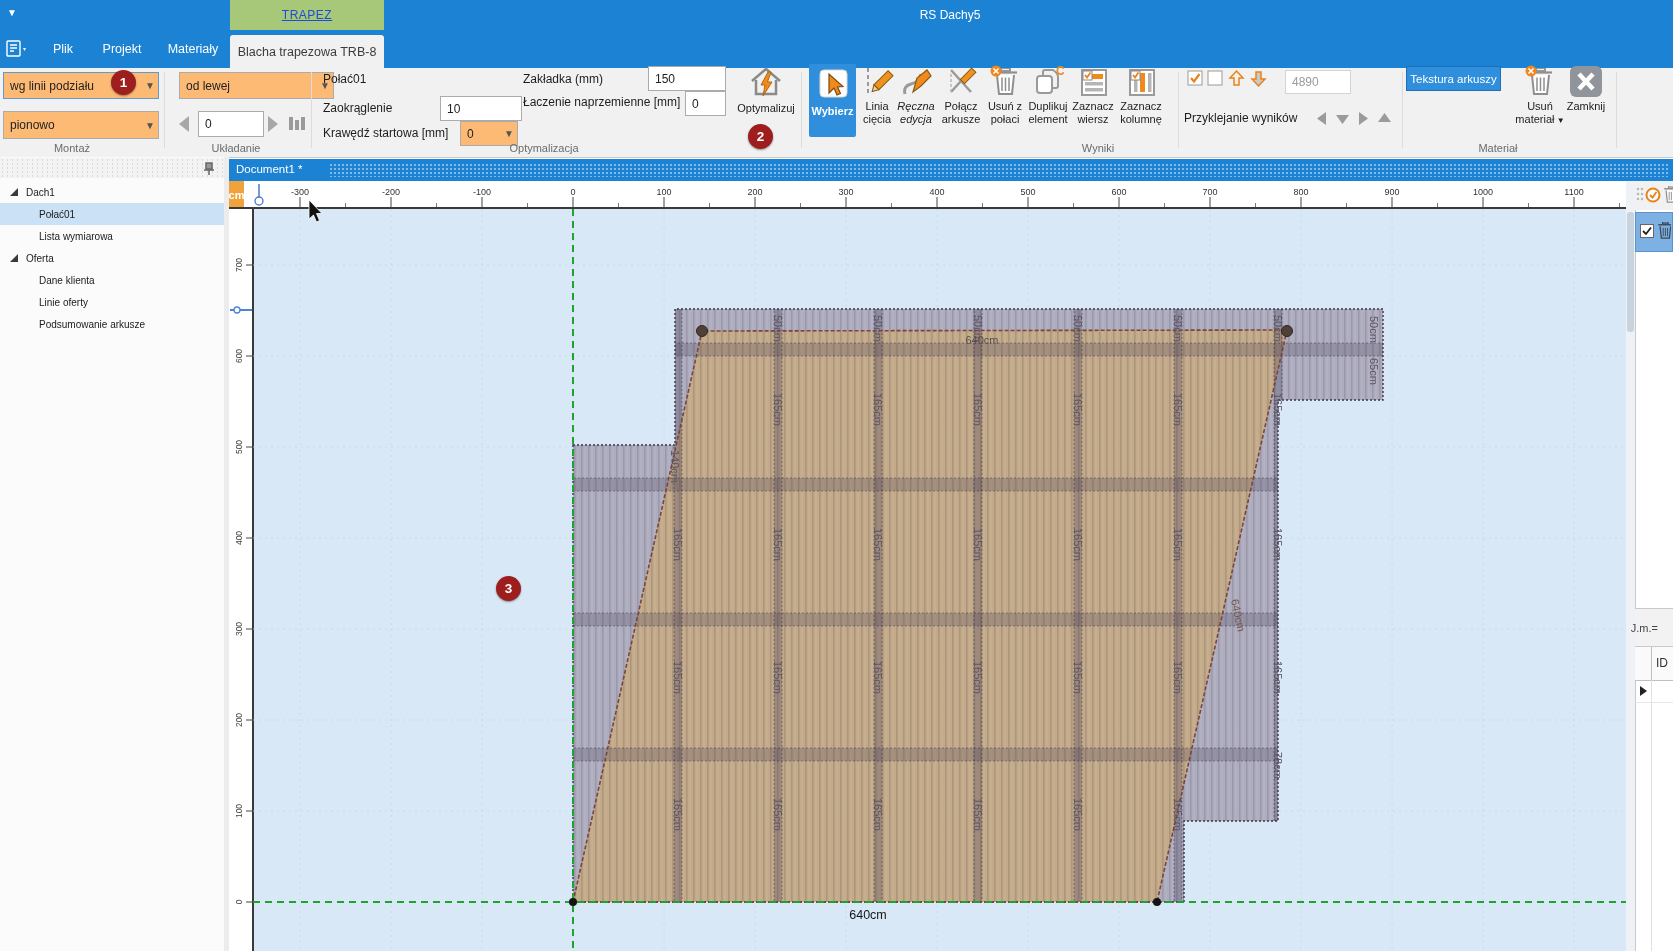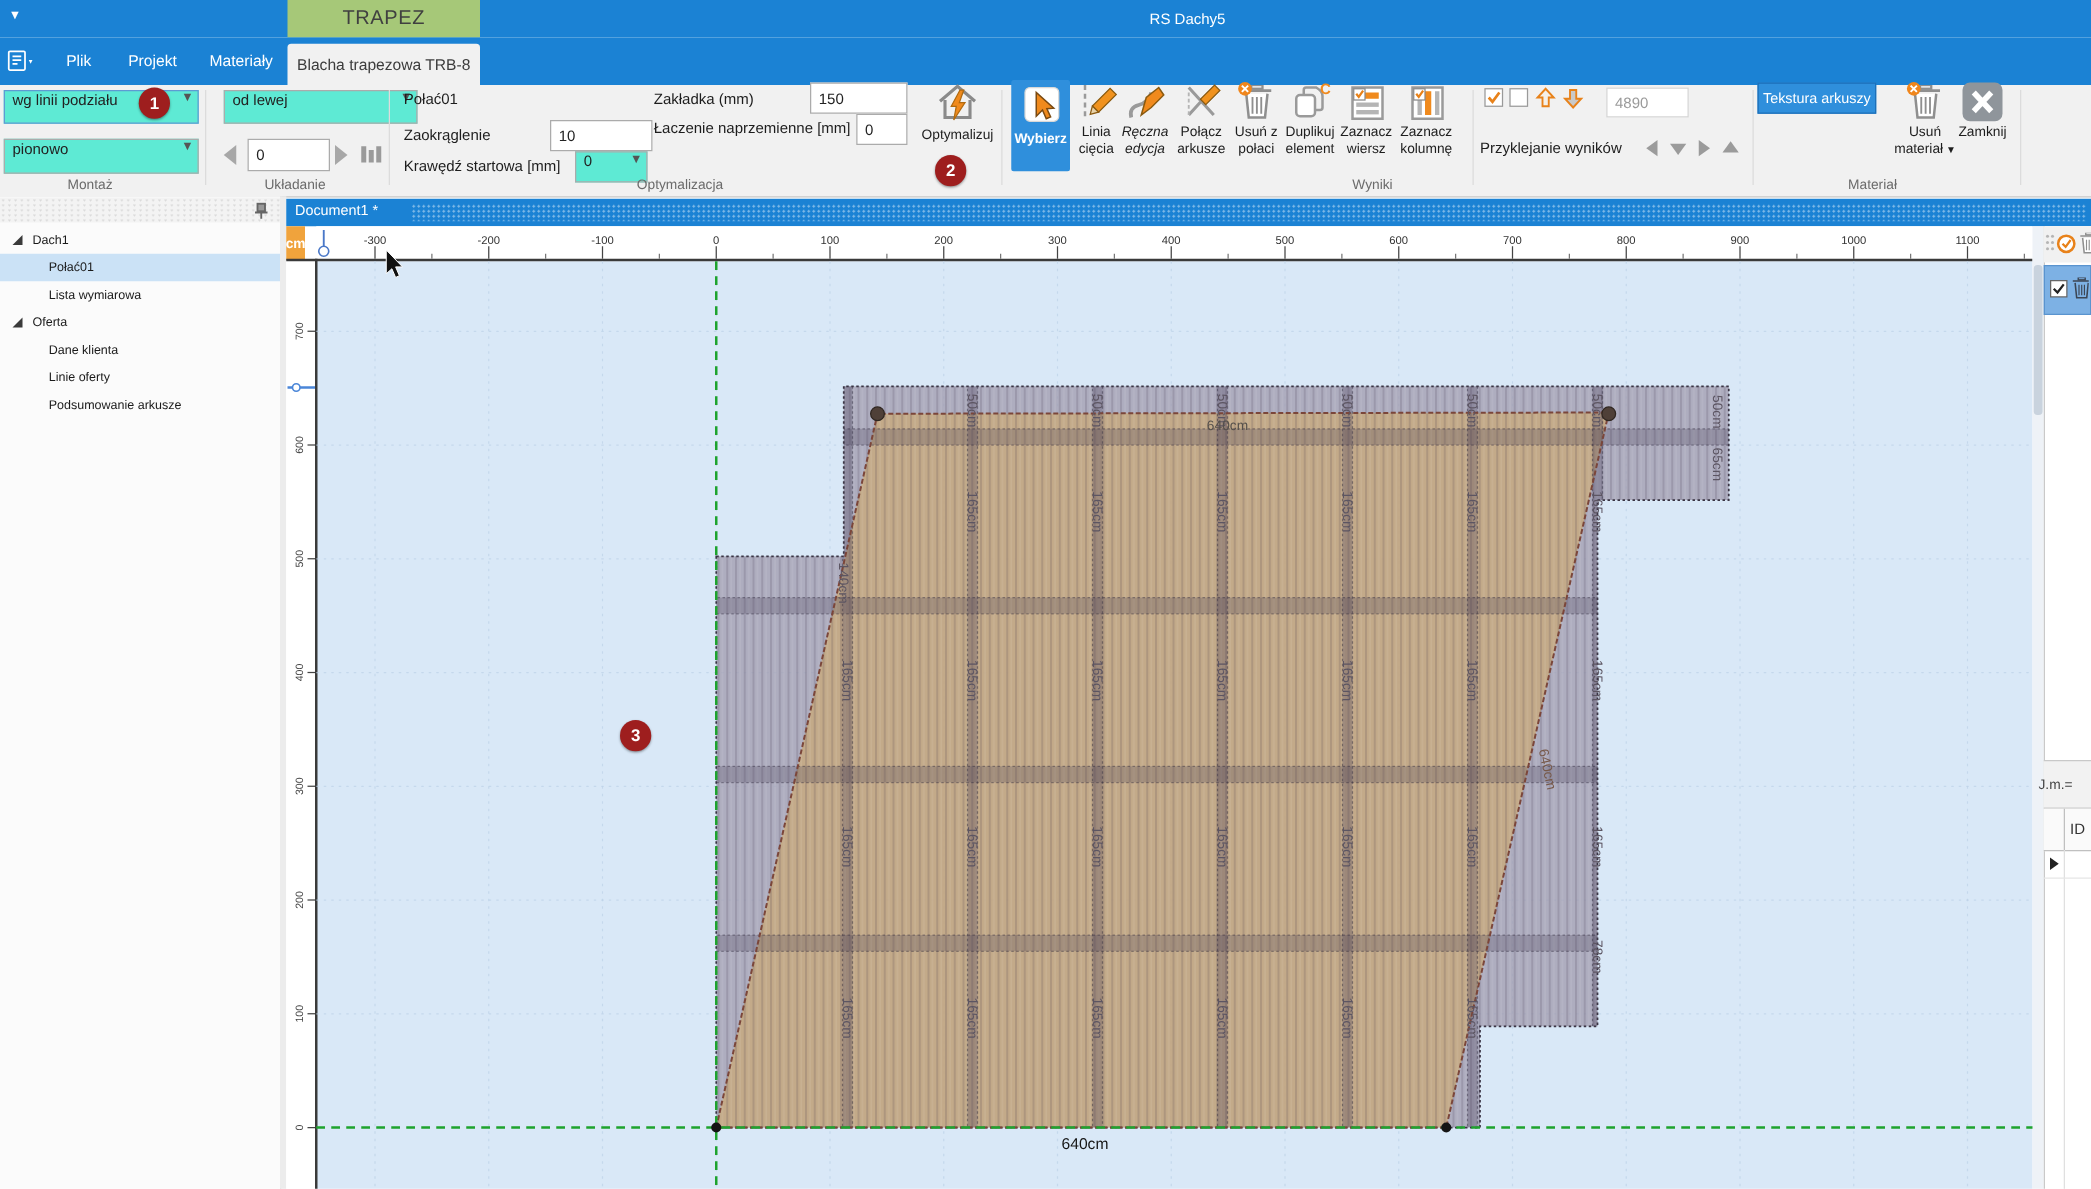--- a/index.html
+++ b/index.html
@@ -1,30 +1,30 @@
 <!DOCTYPE html>
 <html><head>
 <meta charset="utf-8">
 <style>
   html,body{margin:0;padding:0;width:1673px;height:951px;overflow:hidden;
     font-family:"Liberation Sans","DejaVu Sans",sans-serif;background:#fff;}
   .abs{position:absolute;}
   
   .titlebar{left:0;top:0;width:1673px;height:30px;background:#1b82d4;}
-  .ctx-tab{left:230px;top:0;width:154px;height:30px;background:#a6c878;color:#404040;
-    font-size:16px;display:flex;align-items:center;justify-content:center;letter-spacing:.5px;}
+  .ctx-tab{left:230px;top:0;width:154px;height:30px;background:#a6c878;color:#1d4ed8;
+    font-size:12px;display:flex;align-items:center;justify-content:center;letter-spacing:.5px;text-decoration:underline;}
   .app-title{left:850px;top:0;width:200px;height:30px;color:#fff;font-size:12px;
     display:flex;align-items:center;justify-content:center;}
   .tabrow{left:0;top:30px;width:1673px;height:38px;background:#1b82d4;}
   .rtab{top:30px;height:38px;color:#fff;font-size:12.5px;display:flex;align-items:center;justify-content:center;cursor:default;}
   .rtab.active{background:#f1f1f1;color:#3c3c3c;border-radius:3px 3px 0 0;}
   .ribbon{left:0;top:68px;width:1673px;height:89px;background:#f1f1f1;border-bottom:1px solid #c8c8c8;}
   .gsep{top:72px;height:76px;width:1px;background:#dcdcdc;}
   .glabel{top:142px;height:14px;font-size:11px;color:#6b6b6b;text-align:center;}
-  .combo{background:#5eead4;border:1px solid #ababab;display:flex;align-items:flex-start;font-size:12px;color:#222;}
+  .combo{background:#fdba74;border:1px solid #ababab;display:flex;align-items:center;font-size:12px;color:#222;}
   .combo .ct{flex:1;padding-left:6px;white-space:nowrap;overflow:hidden;}
   .combo .ca{width:16px;color:#555;font-size:10px;text-align:center;}
   .tinput{background:#fff;border:1px solid #ababab;font-size:12px;color:#222;display:flex;align-items:center;padding-left:6px;}
   .tinput.dis{border-color:#d4d4d4;color:#9a9a9a;}
   .rlabel{font-size:12px;color:#1d1d1d;white-space:nowrap;display:flex;align-items:center;height:16px;}
   .bigbtn{display:flex;flex-direction:column;align-items:center;cursor:default;}
   .bigbtn .bl{font-size:11px;color:#1d1d1d;line-height:12.5px;text-align:center;}
   .bigbtn.sel{background:#2f8fdc;border-radius:2px;}
   .bigbtn.sel .bl{color:#fff;}
   .navarr{fill:#9b9b9b;}

